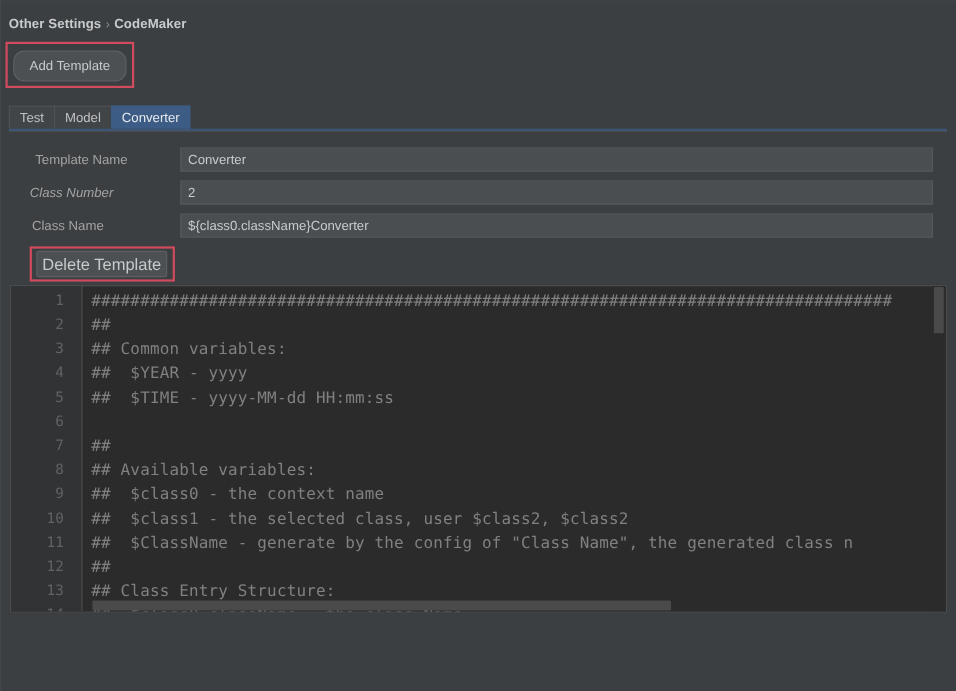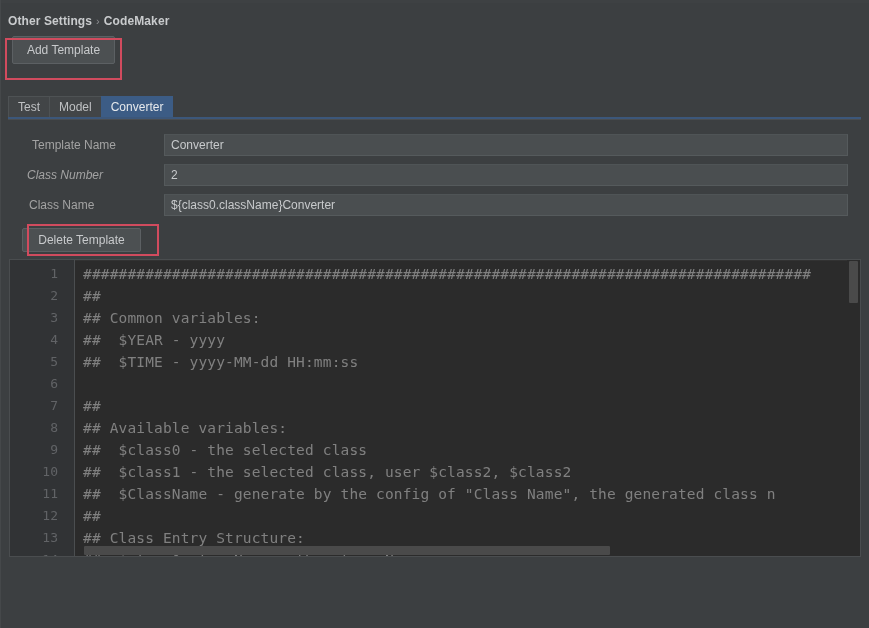--- a/index.html
+++ b/index.html
@@ -64,31 +64,32 @@
     box-sizing: border-box;
     pointer-events: none;
   }
 
   #add-tpl-anno { left: 5px;  top: 38px;  width: 117px; height: 42px; }
   #del-tpl-anno { left: 27px; top: 224px; width: 132px; height: 32px; }
 
   #add-template-btn {
     position: absolute;
     left: 12px;
-    top: 36px;
+    top: 46px;
     width: 103px;
     height: 28px;
+    border-radius: 10px;
   }
   #delete-template-btn {
     position: absolute;
-    left: 22px;
+    left: 33px;
     top: 228px;
     width: 119px;
     height: 24px;
-    font-size: 12px;
+    font-size: 15px;
   }
 
   
   .tabbar {
     position: absolute;
     left: 8px;
     top: 96px;
     height: 21px;
     display: flex;
     align-items: stretch;
@@ -299,21 +300,21 @@
 
     <div class="ed-lines" id="ed-lines">
         <div class="ed-line"><span class="ed-num">1</span><span class="ed-code">##################################################################################</span></div>
         <div class="ed-line"><span class="ed-num">2</span><span class="ed-code">##</span></div>
         <div class="ed-line"><span class="ed-num">3</span><span class="ed-code">## Common variables:</span></div>
         <div class="ed-line"><span class="ed-num">4</span><span class="ed-code">##  $YEAR - yyyy</span></div>
         <div class="ed-line"><span class="ed-num">5</span><span class="ed-code">##  $TIME - yyyy-MM-dd HH:mm:ss</span></div>
         <div class="ed-line"><span class="ed-num">6</span></div>
         <div class="ed-line"><span class="ed-num">7</span><span class="ed-code">##</span></div>
         <div class="ed-line"><span class="ed-num">8</span><span class="ed-code">## Available variables:</span></div>
-        <div class="ed-line"><span class="ed-num">9</span><span class="ed-code">##  $class0 - the selected class</span></div>
+        <div class="ed-line"><span class="ed-num">9</span><span class="ed-code">##  $class0 - the context name</span></div>
         <div class="ed-line"><span class="ed-num">10</span><span class="ed-code">##  $class1 - the selected class, user $class2, $class2</span></div>
         <div class="ed-line"><span class="ed-num">11</span><span class="ed-code">##  $ClassName - generate by the config of "Class Name", the generated class n</span></div>
         <div class="ed-line"><span class="ed-num">12</span><span class="ed-code">##</span></div>
         <div class="ed-line"><span class="ed-num">13</span><span class="ed-code">## Class Entry Structure:</span></div>
         <div class="ed-line"><span class="ed-num">14</span><span class="ed-code">##  $class0.className - the class Name</span></div>
       </div>
 
     <div id="ed-vscroll-track">
       <div id="ed-vscroll-thumb"></div>
     </div>

